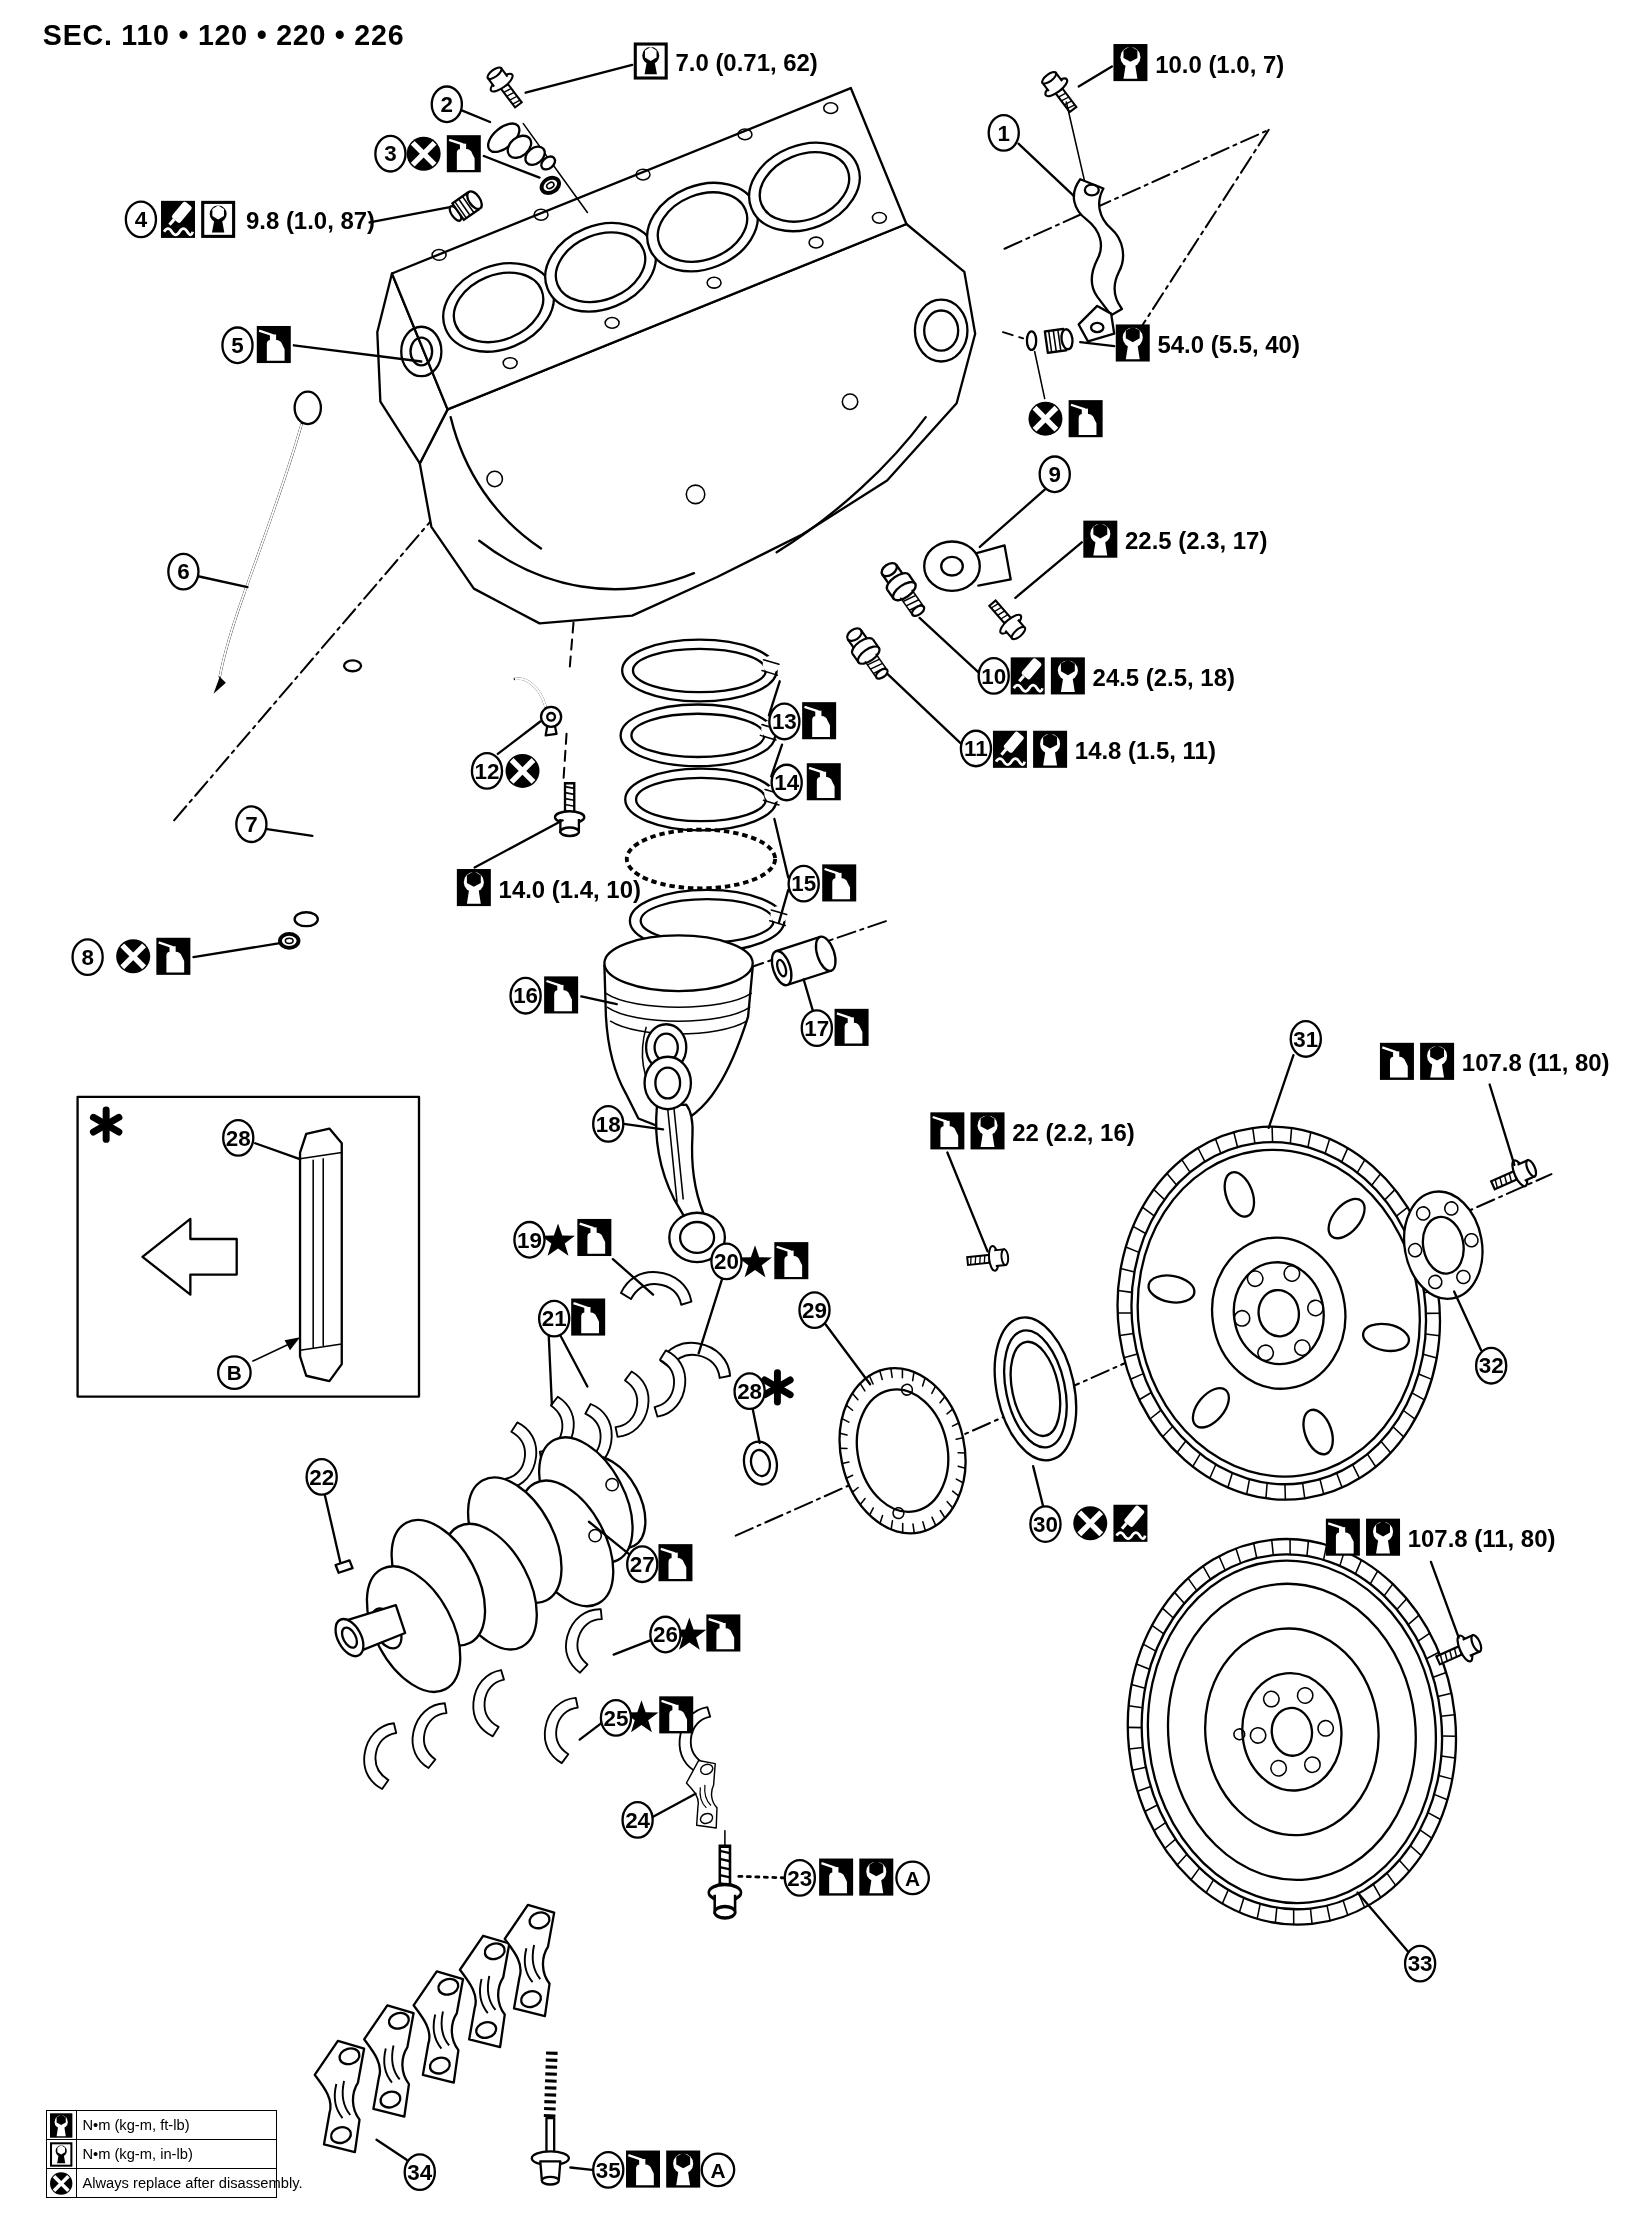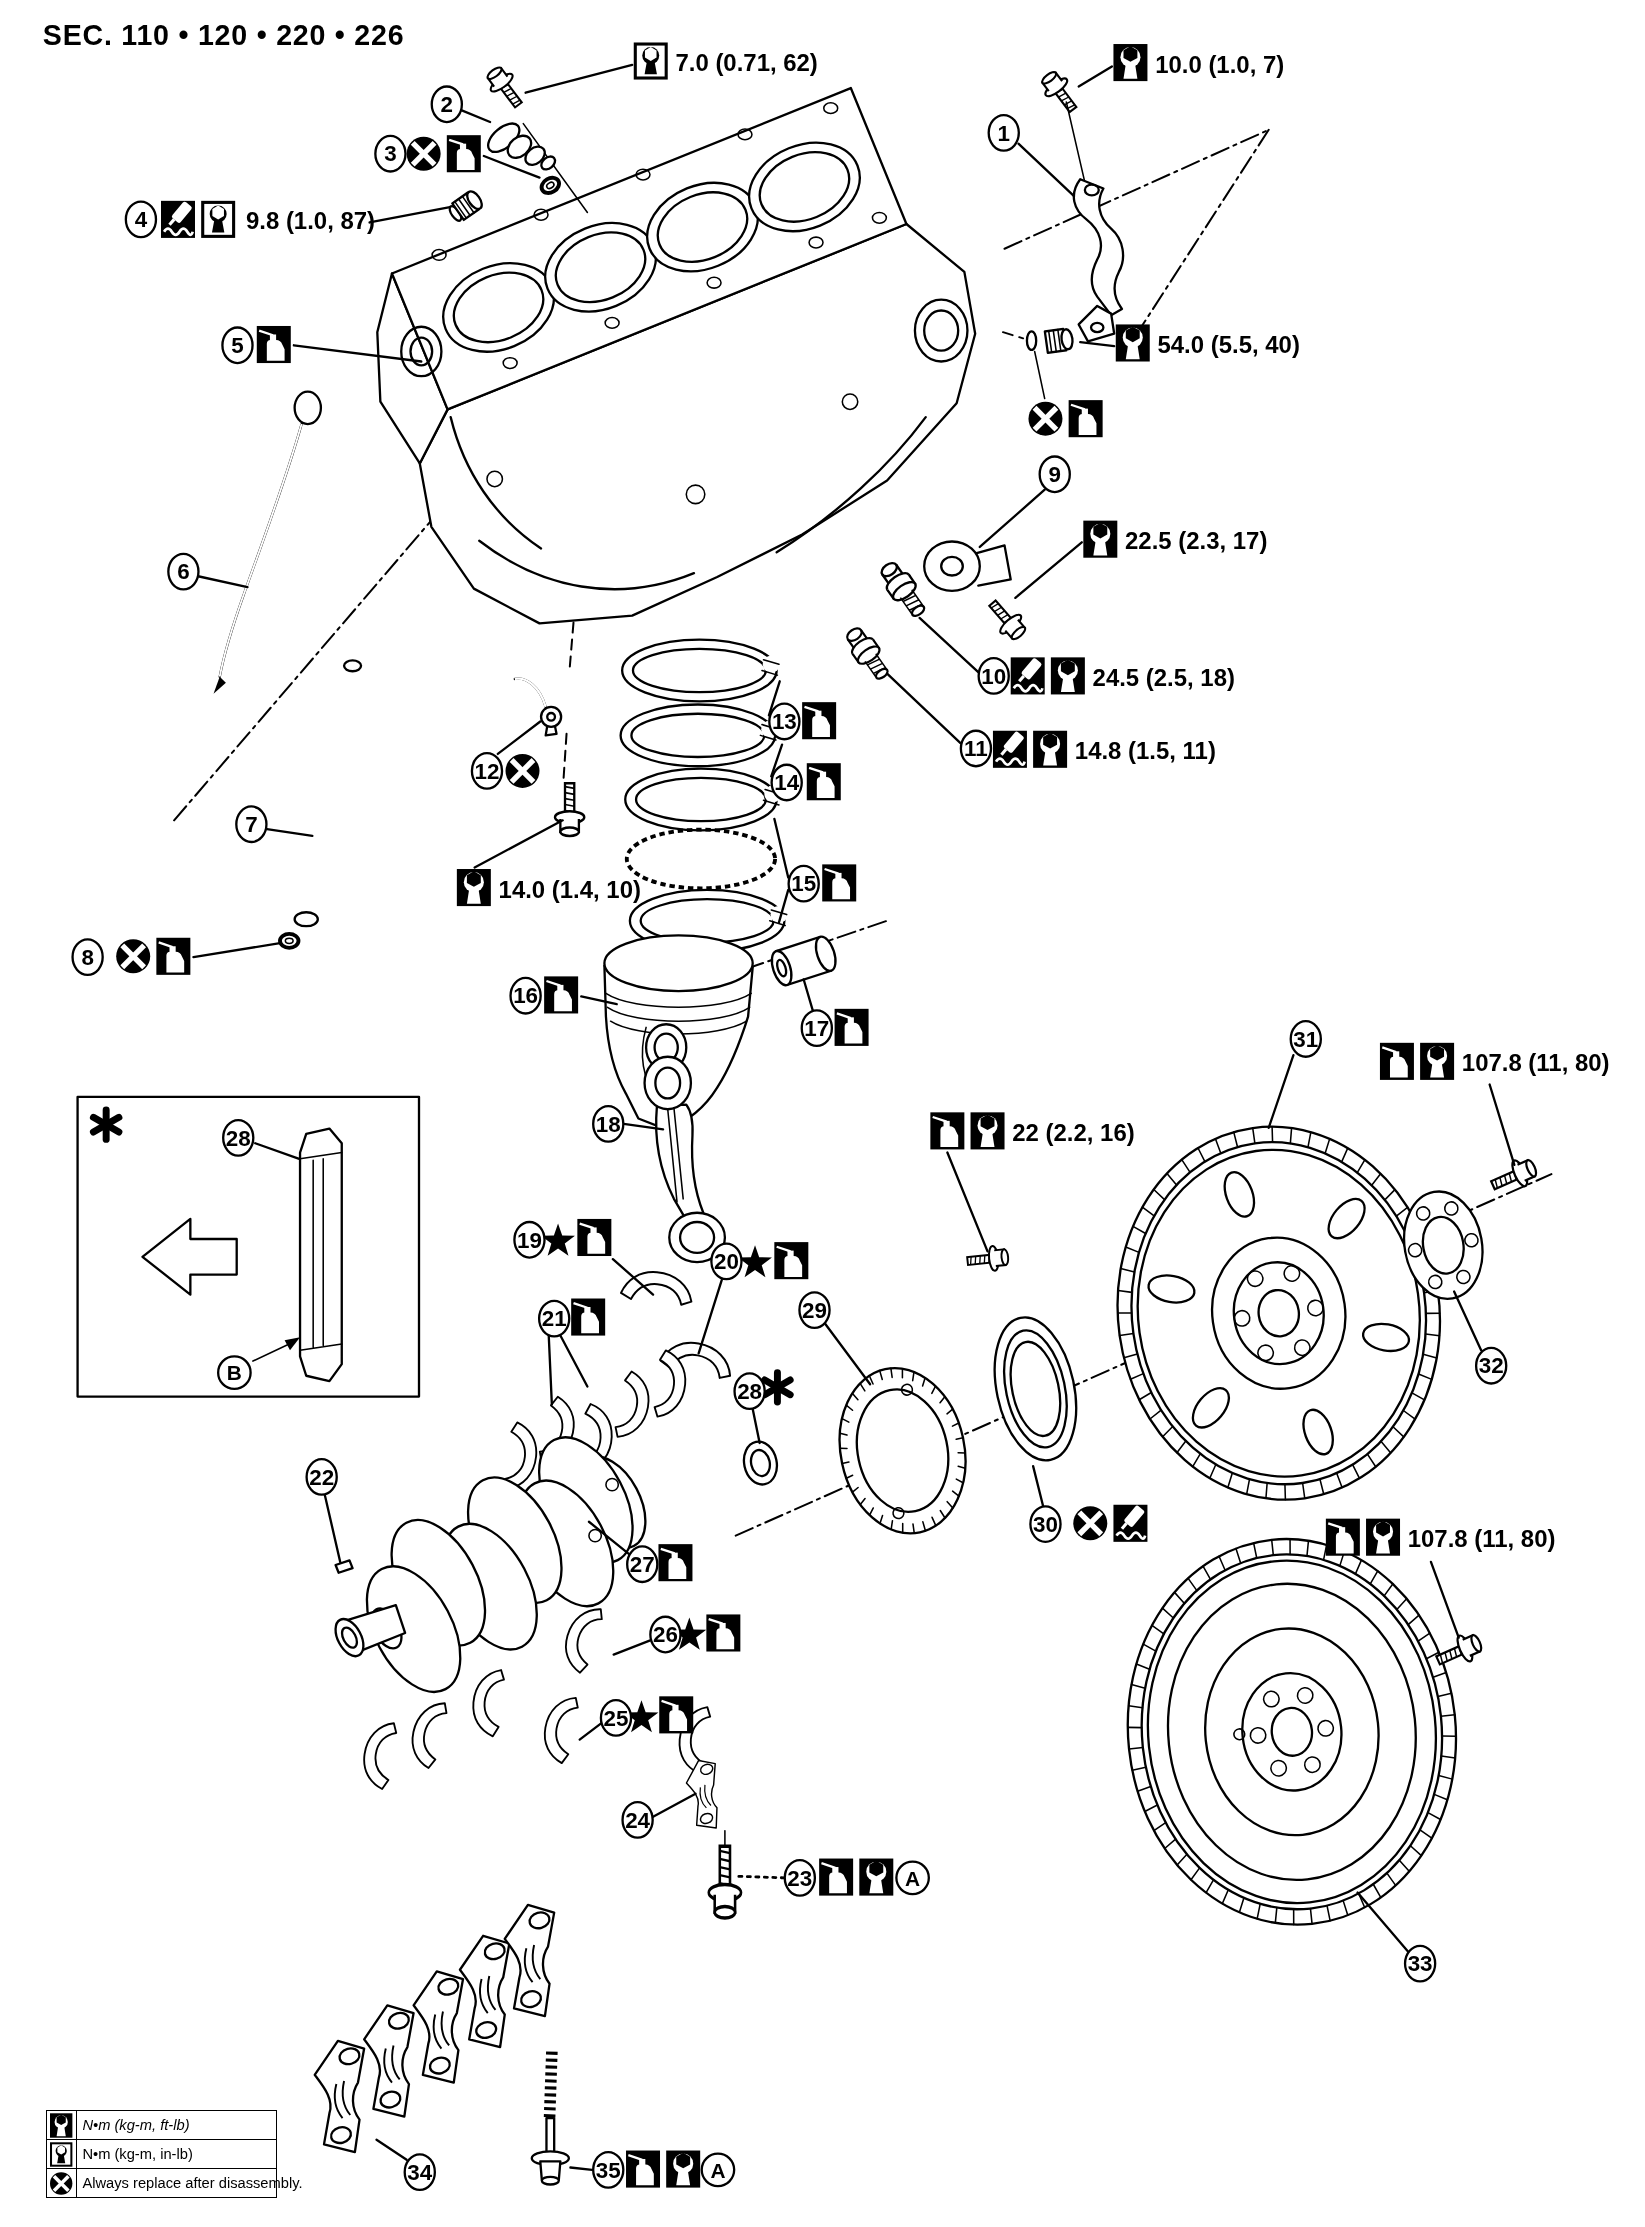--- a/index.html
+++ b/index.html
@@ -10,21 +10,21 @@
   .thin{stroke-width:2;}
   .phantom{stroke-dasharray:24 7 4 7;stroke-width:2.6;}
   .dash{stroke-dasharray:13 9;stroke-width:2.6;}
   .dash2{stroke-dasharray:4 7;stroke-width:3.6;}
   .spec{font-size:31px;font-weight:bold;fill:#000;}
   .callout-n{font-size:29px;font-weight:bold;fill:#000;text-anchor:middle;}
   .badge-letter{font-size:27px;font-weight:bold;fill:#000;text-anchor:middle;}
   .title-text{font-size:37px;font-weight:bold;fill:#000;letter-spacing:1px;}
   .legend{position:absolute;left:46px;top:2110px;width:229px;border:1.5px solid #000;background:#fff;}
   .lrow{display:flex;align-items:center;height:28px;border-top:1.5px solid #000;}
-  .lrow:first-child{border-top:none;font-style:italic;}
+  .lrow:first-child{border-top:none;}
   .licon{width:29px;height:28px;border-right:1.5px solid #000;display:flex;align-items:center;justify-content:center;flex:0 0 29px;}
   .ltext{font-size:14.7px;color:#000;padding-left:5.4px;white-space:nowrap;}
 </style>
 </head>
 <body>
 
 <div class="page">
 
 <svg width="0" height="0" style="position:absolute" aria-hidden="true">
 <defs>

